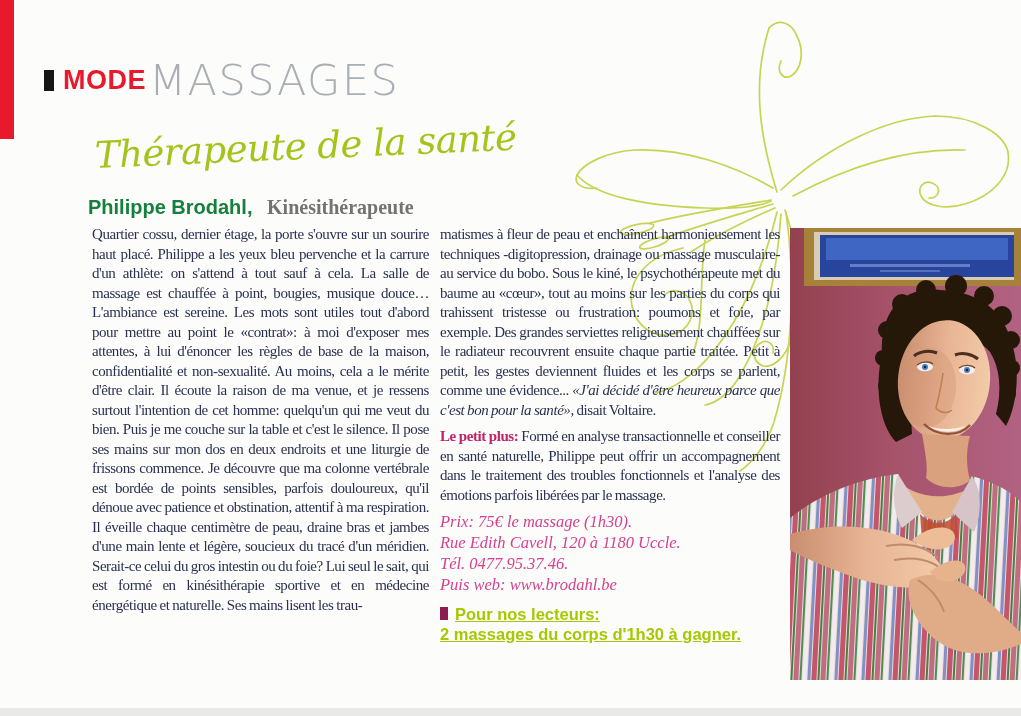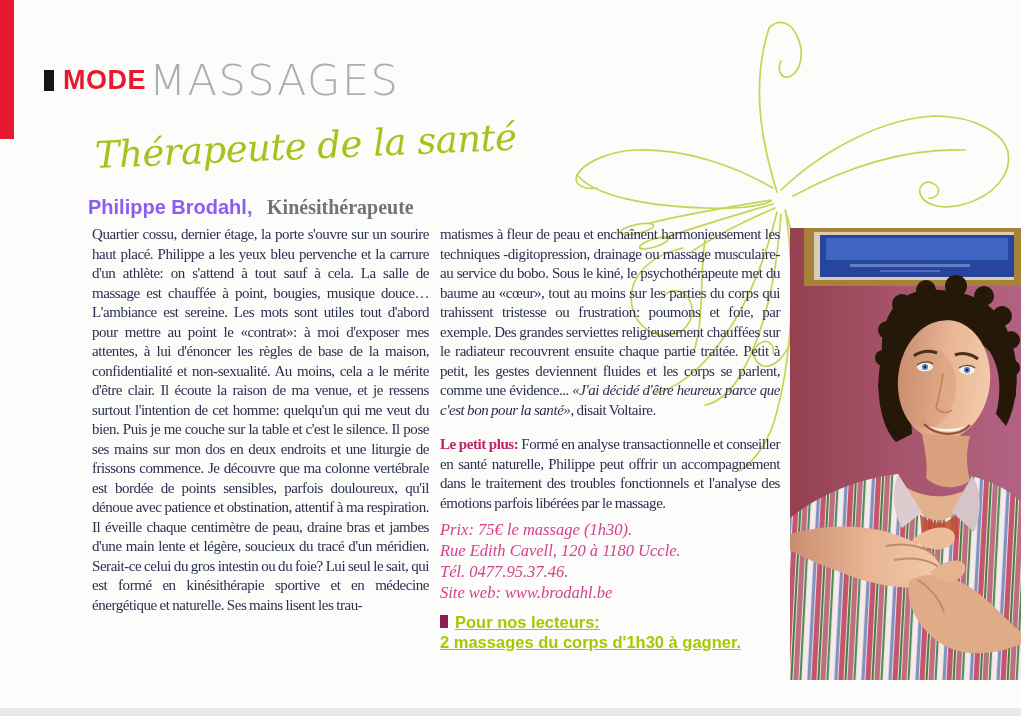--- a/index.html
+++ b/index.html
@@ -14,29 +14,29 @@
   .mode{color:#e8192d;font-weight:bold;font-size:27px;letter-spacing:.5px;}
   .massages{color:#a9aeb4;font-size:43px;font-weight:100;letter-spacing:1.5px;margin-left:3px;
             font-family:"DejaVu Sans","Liberation Sans",sans-serif;}
   
   .title-script{position:absolute;left:94px;top:134px;z-index:2;
             font-family:"DejaVu Serif",serif;font-style:italic;font-size:37px;
             color:#a4c41c;transform:rotate(-2.5deg);transform-origin:left top;letter-spacing:-.5px;}
   
   .byline{position:absolute;left:88px;top:196px;z-index:2;white-space:nowrap;
           font-family:"Liberation Sans",sans-serif;font-size:20px;font-weight:bold;}
-  .byline .name{color:#8b5cf6;}
+  .byline .name{color:#15803d;}
   .byline .role{color:#737373;margin-left:9px;font-family:Liberation Serif, serif;}
   
   .col{position:absolute;top:225px;z-index:2;font-size:15px;line-height:19.5px;
        color:#2a3050;text-align:justify;letter-spacing:-0.45px;word-spacing:-0.5px;}
   .col1{left:92px;width:337px;}
   .col2{left:440px;width:340px;}
   .q-italic{font-style:italic;}
-  .petit{margin-top:15px;}
+  .petit{margin-top:7px;}
   .petit-label{color:#c22268;font-weight:bold;}
   .contact{margin-top:6px;font-style:italic;color:#d6418f;font-size:16.5px;line-height:21px;
            letter-spacing:0;word-spacing:0;text-align:left;}
   .readers{margin-top:9px;font-family:"Liberation Sans",sans-serif;font-weight:bold;
            font-size:16.5px;color:#a6c800;line-height:20px;letter-spacing:0;word-spacing:0;text-align:left;text-decoration:underline;}
   .readers .marker{display:inline-block;width:8px;height:13px;background:#8c1d4e;margin-right:7px;}
   
   .lily{position:absolute;left:555px;top:0;width:466px;height:480px;z-index:1;}
   .photo{position:absolute;left:790px;top:228px;width:231px;height:452px;z-index:3;}
 </style>
@@ -95,21 +95,21 @@
     <div>
       <span>matismes à fleur de peau et enchaînent harmonieusement les techniques -digitopression, drainage ou massage musculaire- au service du bobo. Sous le kiné, le psychothérapeute met du baume au «cœur», tout au moins sur les parties du corps qui trahissent tristesse ou frustration: poumons et foie, par exemple. Des grandes serviettes religieusement chauffées sur le radiateur recouvrent ensuite chaque partie traitée. Petit à petit, les gestes deviennent fluides et les corps se parlent, comme une évidence... </span><span class="q-italic">«J'ai décidé d'être heureux parce que c'est bon pour la santé»,</span><span> disait Voltaire.</span>
     </div>
     <div class="petit">
       <span class="petit-label">Le petit plus:</span><span> Formé en analyse transactionnelle et conseiller en santé naturelle, Philippe peut offrir un accompagnement dans le traitement des troubles fonctionnels et l'analyse des émotions parfois libérées par le massage.</span>
     </div>
     <div class="contact">
       <div>Prix: 75€ le massage (1h30).</div>
       <div>Rue Edith Cavell, 120 à 1180 Uccle.</div>
       <div>Tél. 0477.95.37.46.</div>
-      <div>Site web: www.brodahl.be</div>
+      <div>Puis web: www.brodahl.be</div>
     </div>
     <div class="readers">
       <div><span class="marker"></span><span>Pour nos lecteurs:</span></div>
       <div>2 massages du corps d'1h30 à gagner.</div>
     </div>
   </div>
 
   <svg class="photo" viewBox="0 0 231 452">
     <defs>
       <linearGradient id="wall" x1="0" y1="0" x2="1" y2="0">

